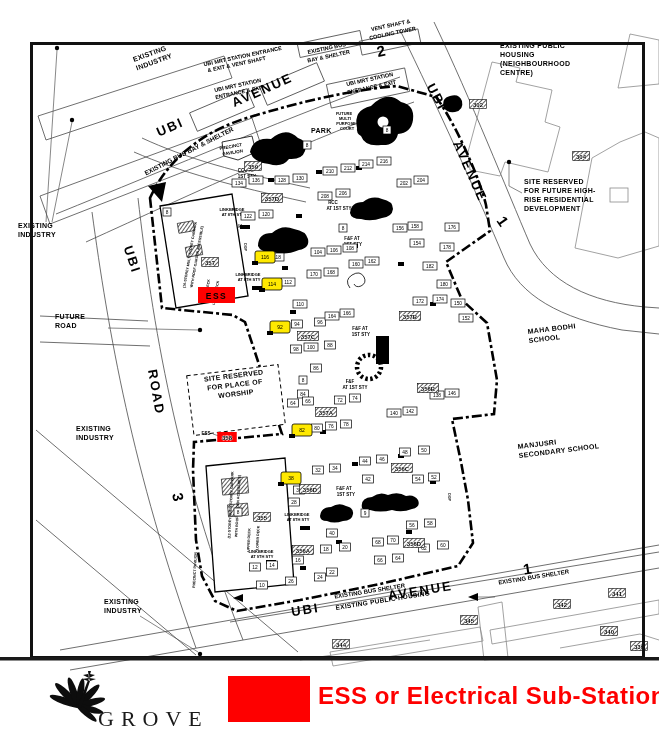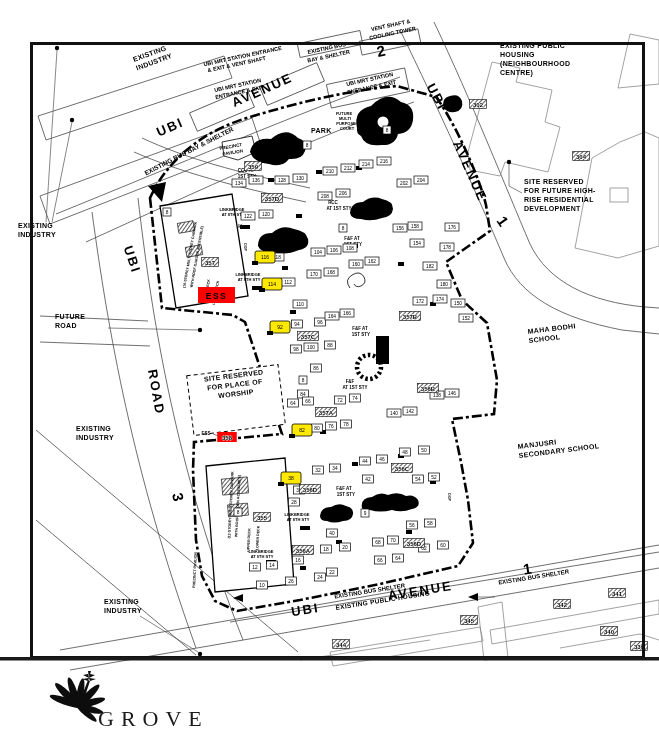--- a/index.html
+++ b/index.html
@@ -506,14 +506,18 @@
             <path d="M0,0 l-6,-3 l5,-1 z"></path>
         <path d="M0,0 l2,-7 l-3,0 z"></path>
             <path d="M0,0 l7,1 l-6,2 z"></path>
             <path d="M0,0 l-7,1 l6,2 z"></path>
       </g>
     </g>
     <text x="72" y="62" font-size="22" letter-spacing="7" fill="#1a1a1a">GROVE</text>
   </g>
 </svg>
 
-
+<div class="legend">
+  <div class="legend-swatch" style="background: rgb(254, 0, 0);"></div>
+  <div class="legend-label" style="color: rgb(254, 0, 0);">ESS or Electrical Sub-Station</div>
 </div>
 
+</div>
+
 </body></html>

